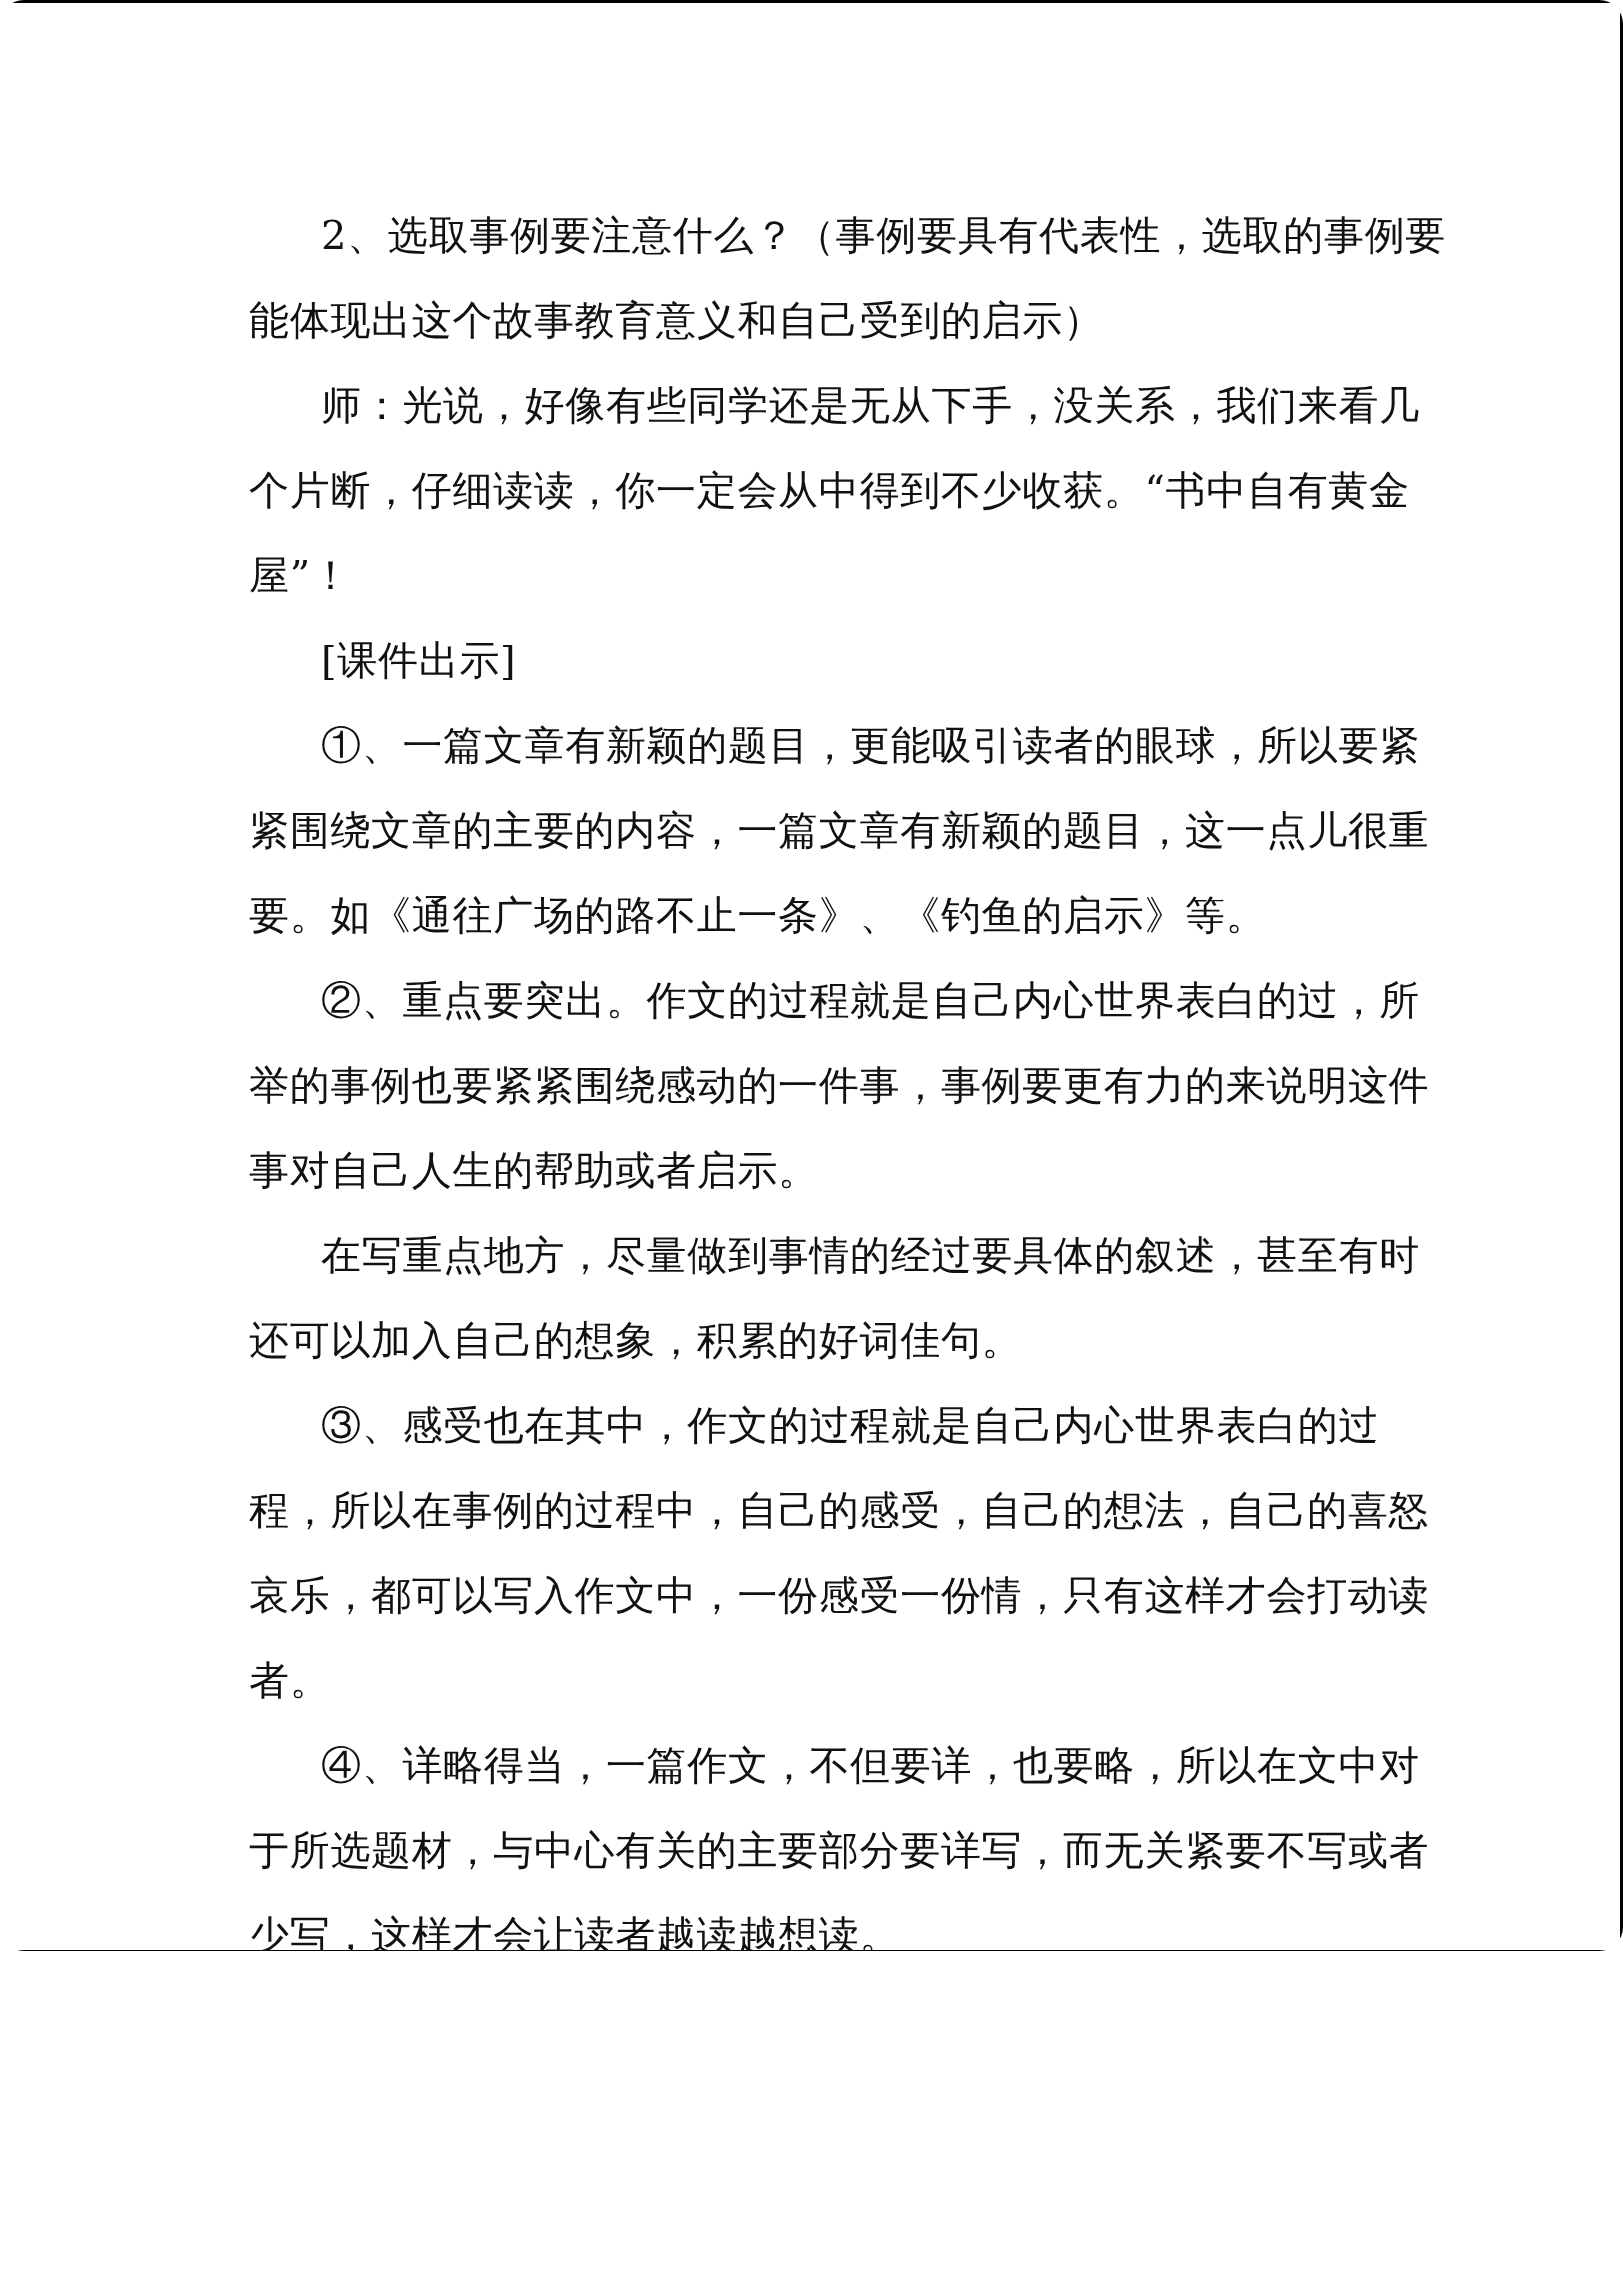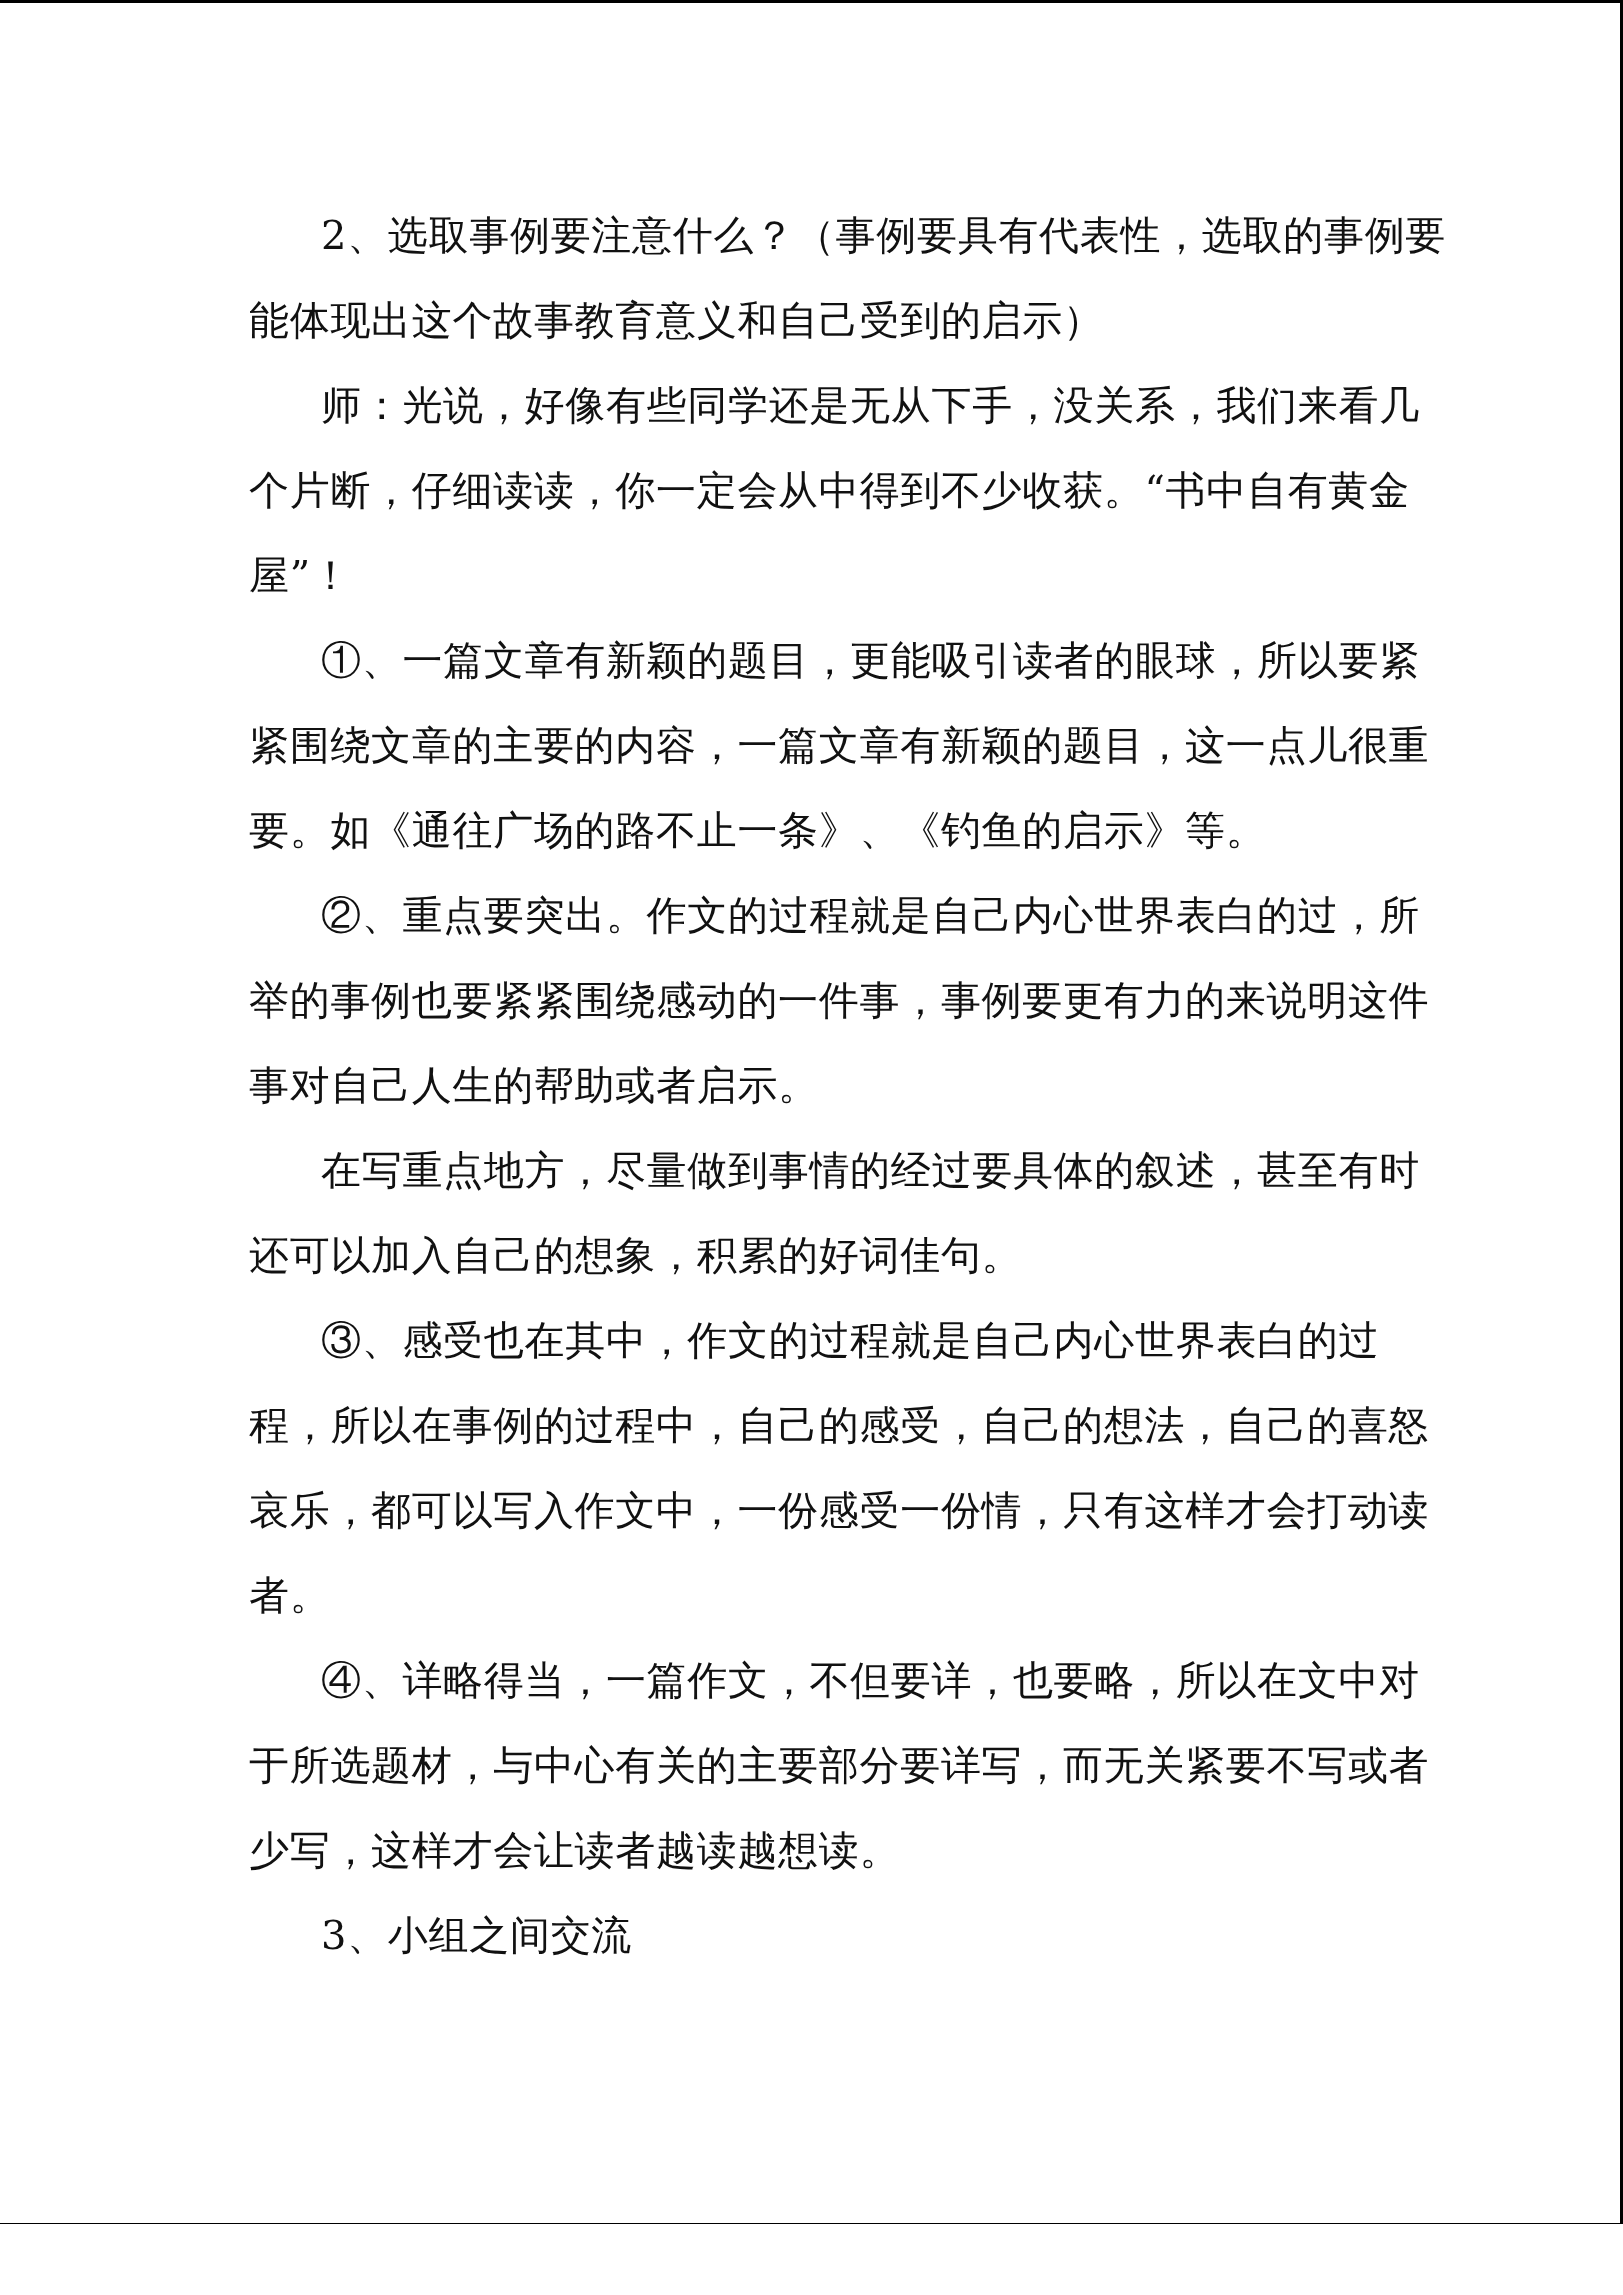--- a/index.html
+++ b/index.html
@@ -3,24 +3,25 @@
 <meta charset="utf-8">
 <style>
   html, body {
     margin: 0;
     padding: 0;
     background: #ffffff;
   }
   .page {
     position: relative;
     width: 1623px;
-    height: 2224px;
+    height: 1951px;
     background: #ffffff;
     overflow: hidden;
     font-family: "DejaVu Serif", "Liberation Serif", serif;
+    border-radius: 24px;
   }
   
   .edge-top {
     position: absolute;
     top: 0; left: 0; right: 0;
     height: 2.7px;
     background: #000000;
   }
   .edge-right {
     position: absolute;
@@ -71,20 +72,23 @@
       <div class="line indent">2、选取事例要注意什么？（事例要具有代表性，选取的事例要</div>
       <div class="line">能体现出这个故事教育意义和自己受到的启示）</div>
     </div>
 
     <div class="para">
       <div class="line indent">师：光说，好像有些同学还是无从下手，没关系，我们来看几</div>
       <div class="line">个片断，仔细读读，你一定会从中得到不少收获。“书中自有黄金</div>
       <div class="line">屋”！</div>
     </div>
 
+    <div class="para">
+      <div class="line indent">[课件出示]</div>
+    </div>
 
     <div class="para">
       <div class="line indent">①、一篇文章有新颖的题目，更能吸引读者的眼球，所以要紧</div>
       <div class="line">紧围绕文章的主要的内容，一篇文章有新颖的题目，这一点儿很重</div>
       <div class="line">要。如《通往广场的路不止一条》、《钓鱼的启示》等。</div>
     </div>
 
     <div class="para">
       <div class="line indent">②、重点要突出。作文的过程就是自己内心世界表白的过，所</div>
       <div class="line">举的事例也要紧紧围绕感动的一件事，事例要更有力的来说明这件</div>

